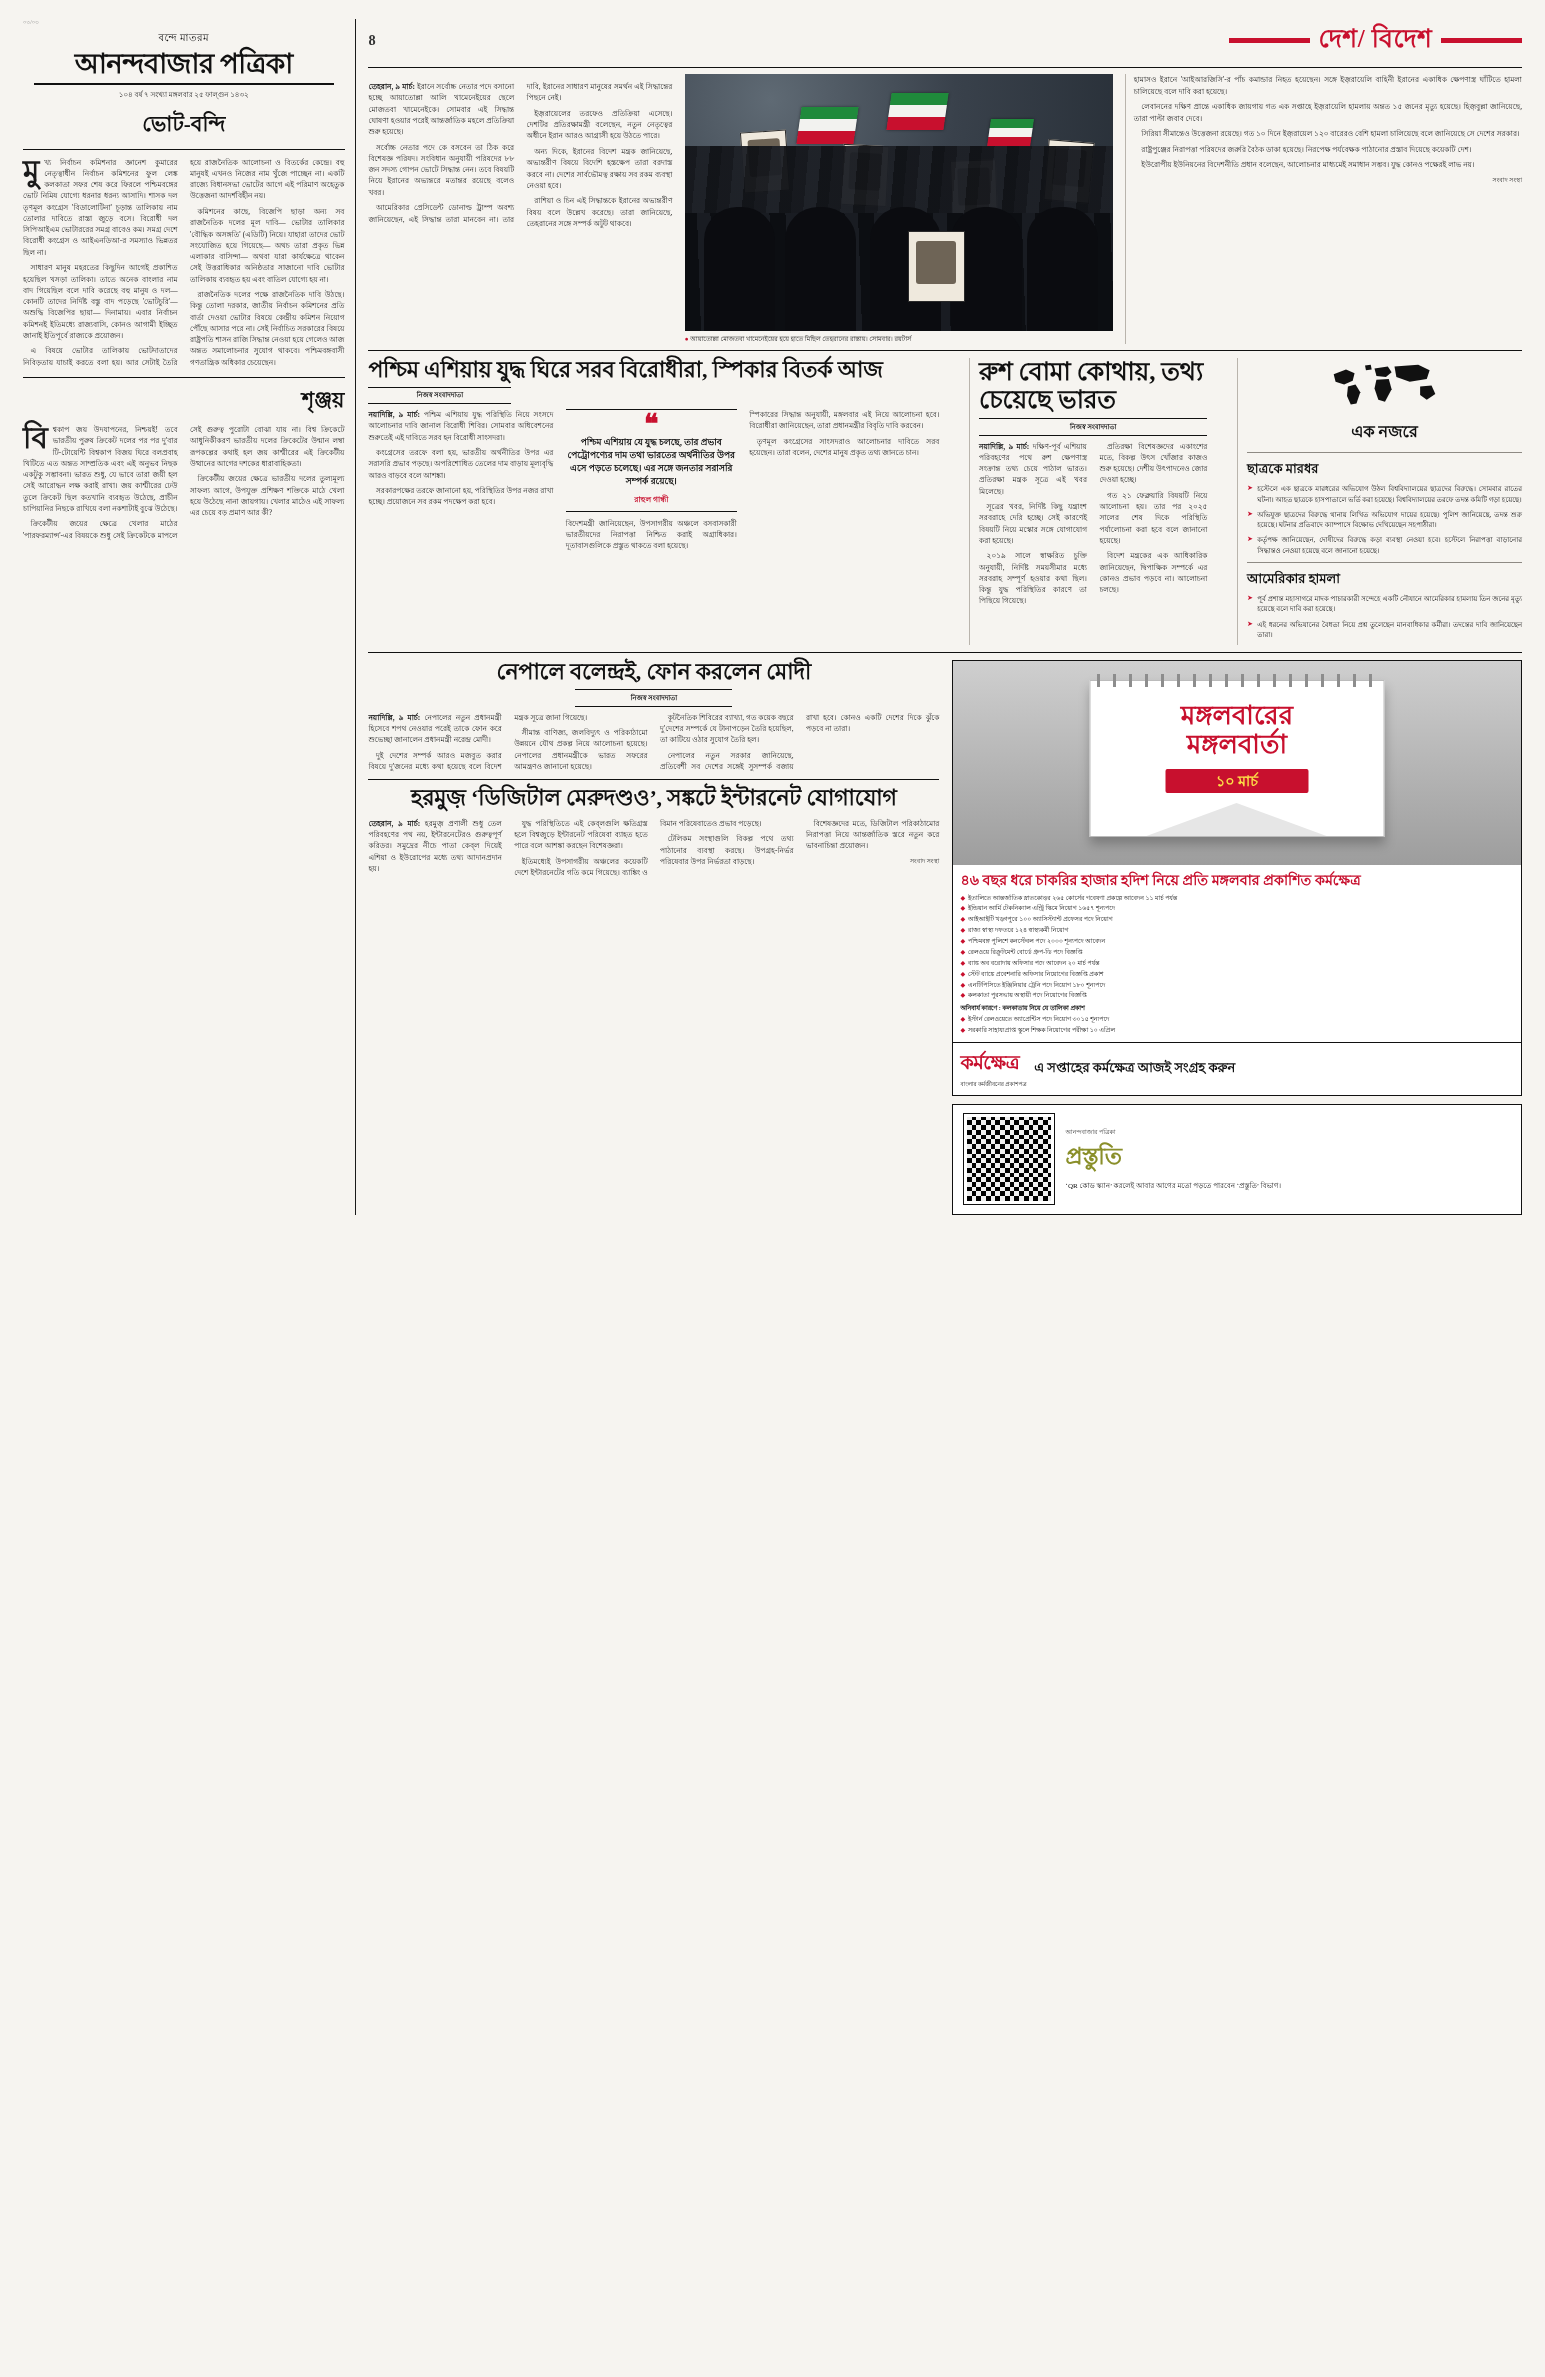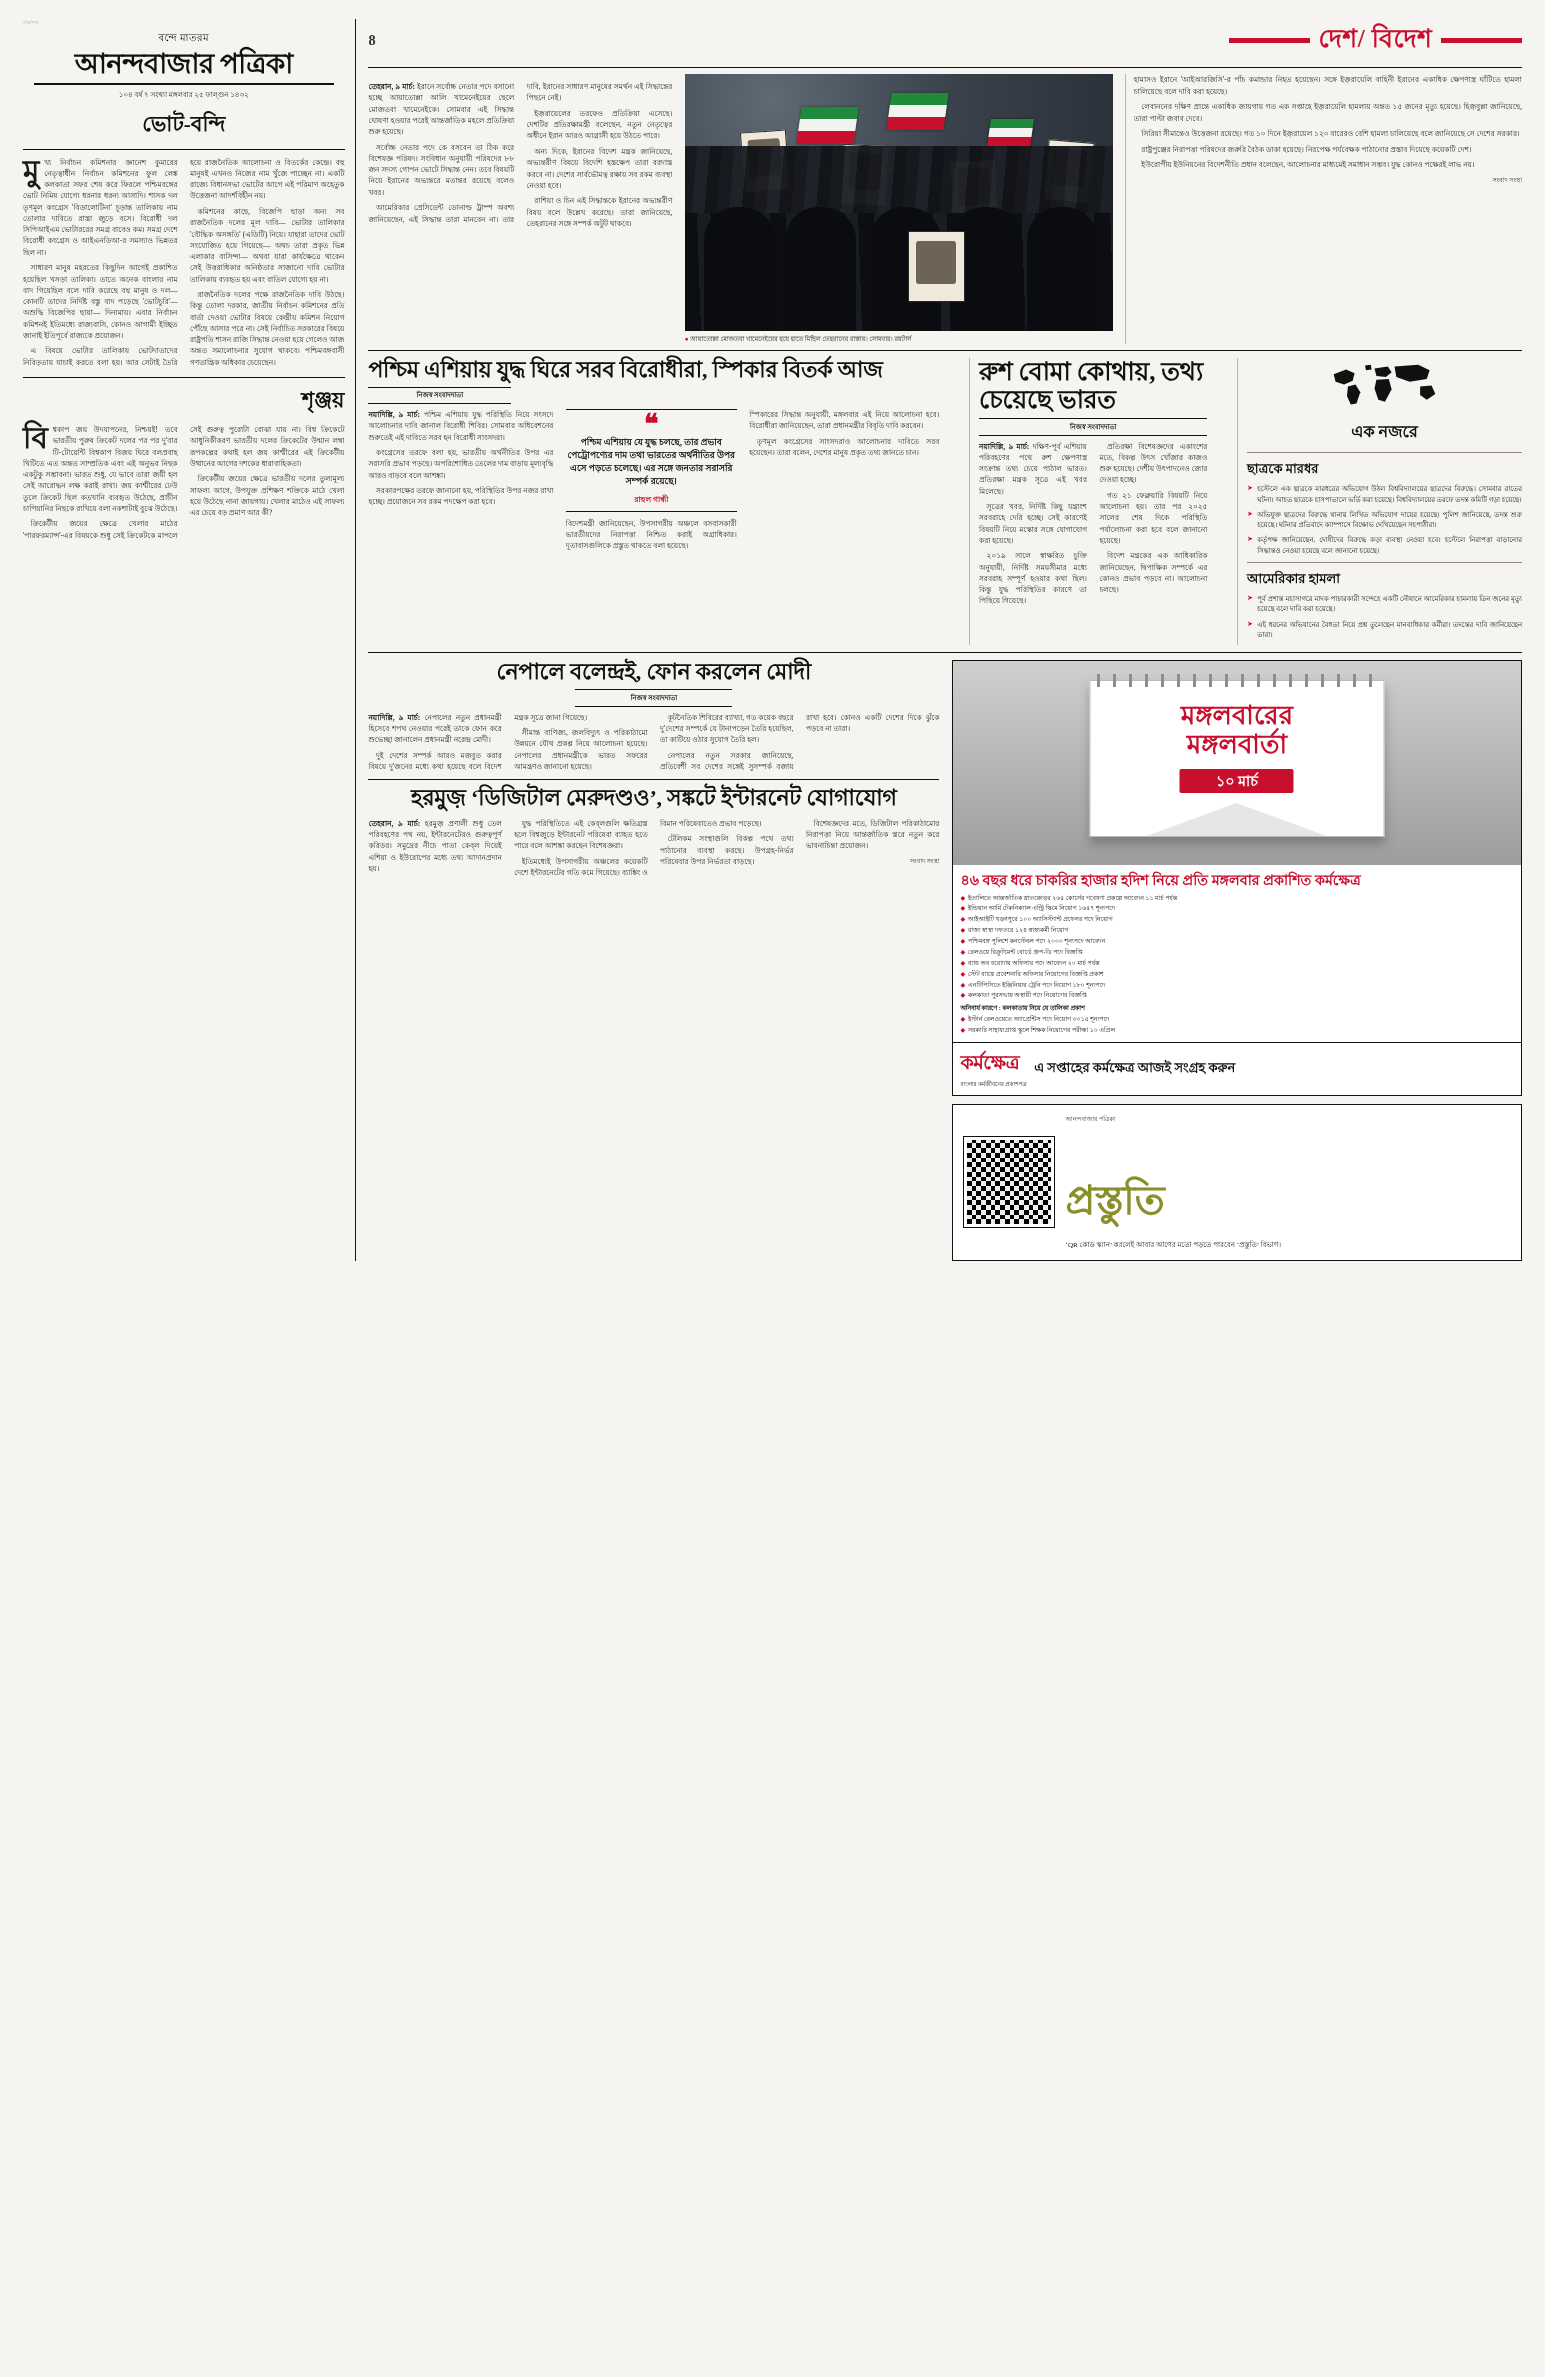--- a/index.html
+++ b/index.html
@@ -227,21 +227,21 @@
   .cal-spiral {
     position:absolute; top:-6.7px; left:0; right:0; height:13.3px;
     background:repeating-linear-gradient(90deg,
       transparent 0 6.7px, #8d8d8d 6.7px 9.5px, transparent 9.5px 16px);
   }
   .cal-text {
     text-align:center; padding-top:20px;
     color:#c8102e; font-weight:700; font-size:26px; line-height:1.15;
   }
   .cal-date {
-    margin:8.6px auto 0 auto; width:114px; background:#c8102e; color:#ffffff;
+    margin:8.6px auto 0 auto; width:143px; background:#c8102e; color:#fde047;
     font-size:14.3px; font-weight:700; padding:3.8px 0; text-align:center;
     border-radius:1.9px;
   }
   .cal-stand {
     position:absolute; bottom:-0.5px; left:50%; transform:translateX(-50%);
     width:0; height:0; border-left:90px solid transparent;
     border-right:90px solid transparent; border-bottom:33px solid #e6e6e6;
   }
   .ad-headline {
     color:#c8102e; font-weight:700; font-size:14.3px; line-height:1.3;
@@ -267,21 +267,21 @@
   }
   .qr {
     width:90px; height:90px;
     background:
       repeating-linear-gradient(0deg,#111 0 4.8px,#fff 4.8px 9.5px),
       repeating-linear-gradient(90deg,#111 0 4.8px,#fff 4.8px 9.5px);
     background-blend-mode:difference;
     border:3.8px solid #fff;
     outline:1px solid #111;
   }
-  .prostuti { font-size:40px; font-weight:700; color:#8a8f2a; letter-spacing:-0.5px;margin-top:44px; }
+  .prostuti { font-size:23px; font-weight:700; color:#8a8f2a; letter-spacing:-0.5px; }
   .prostuti-sub { font-size:7.1px; line-height:1.5; margin-top:3.8px; }
   .prostuti-top { font-size:6.2px; color:#444; }
 
   .sig { font-size:6.2px; text-align:right; color:#333; margin-top:1.9px; }
   .bold { font-weight:700; }
 </style>
 </head>
 <body>
 
 <div class="page">

